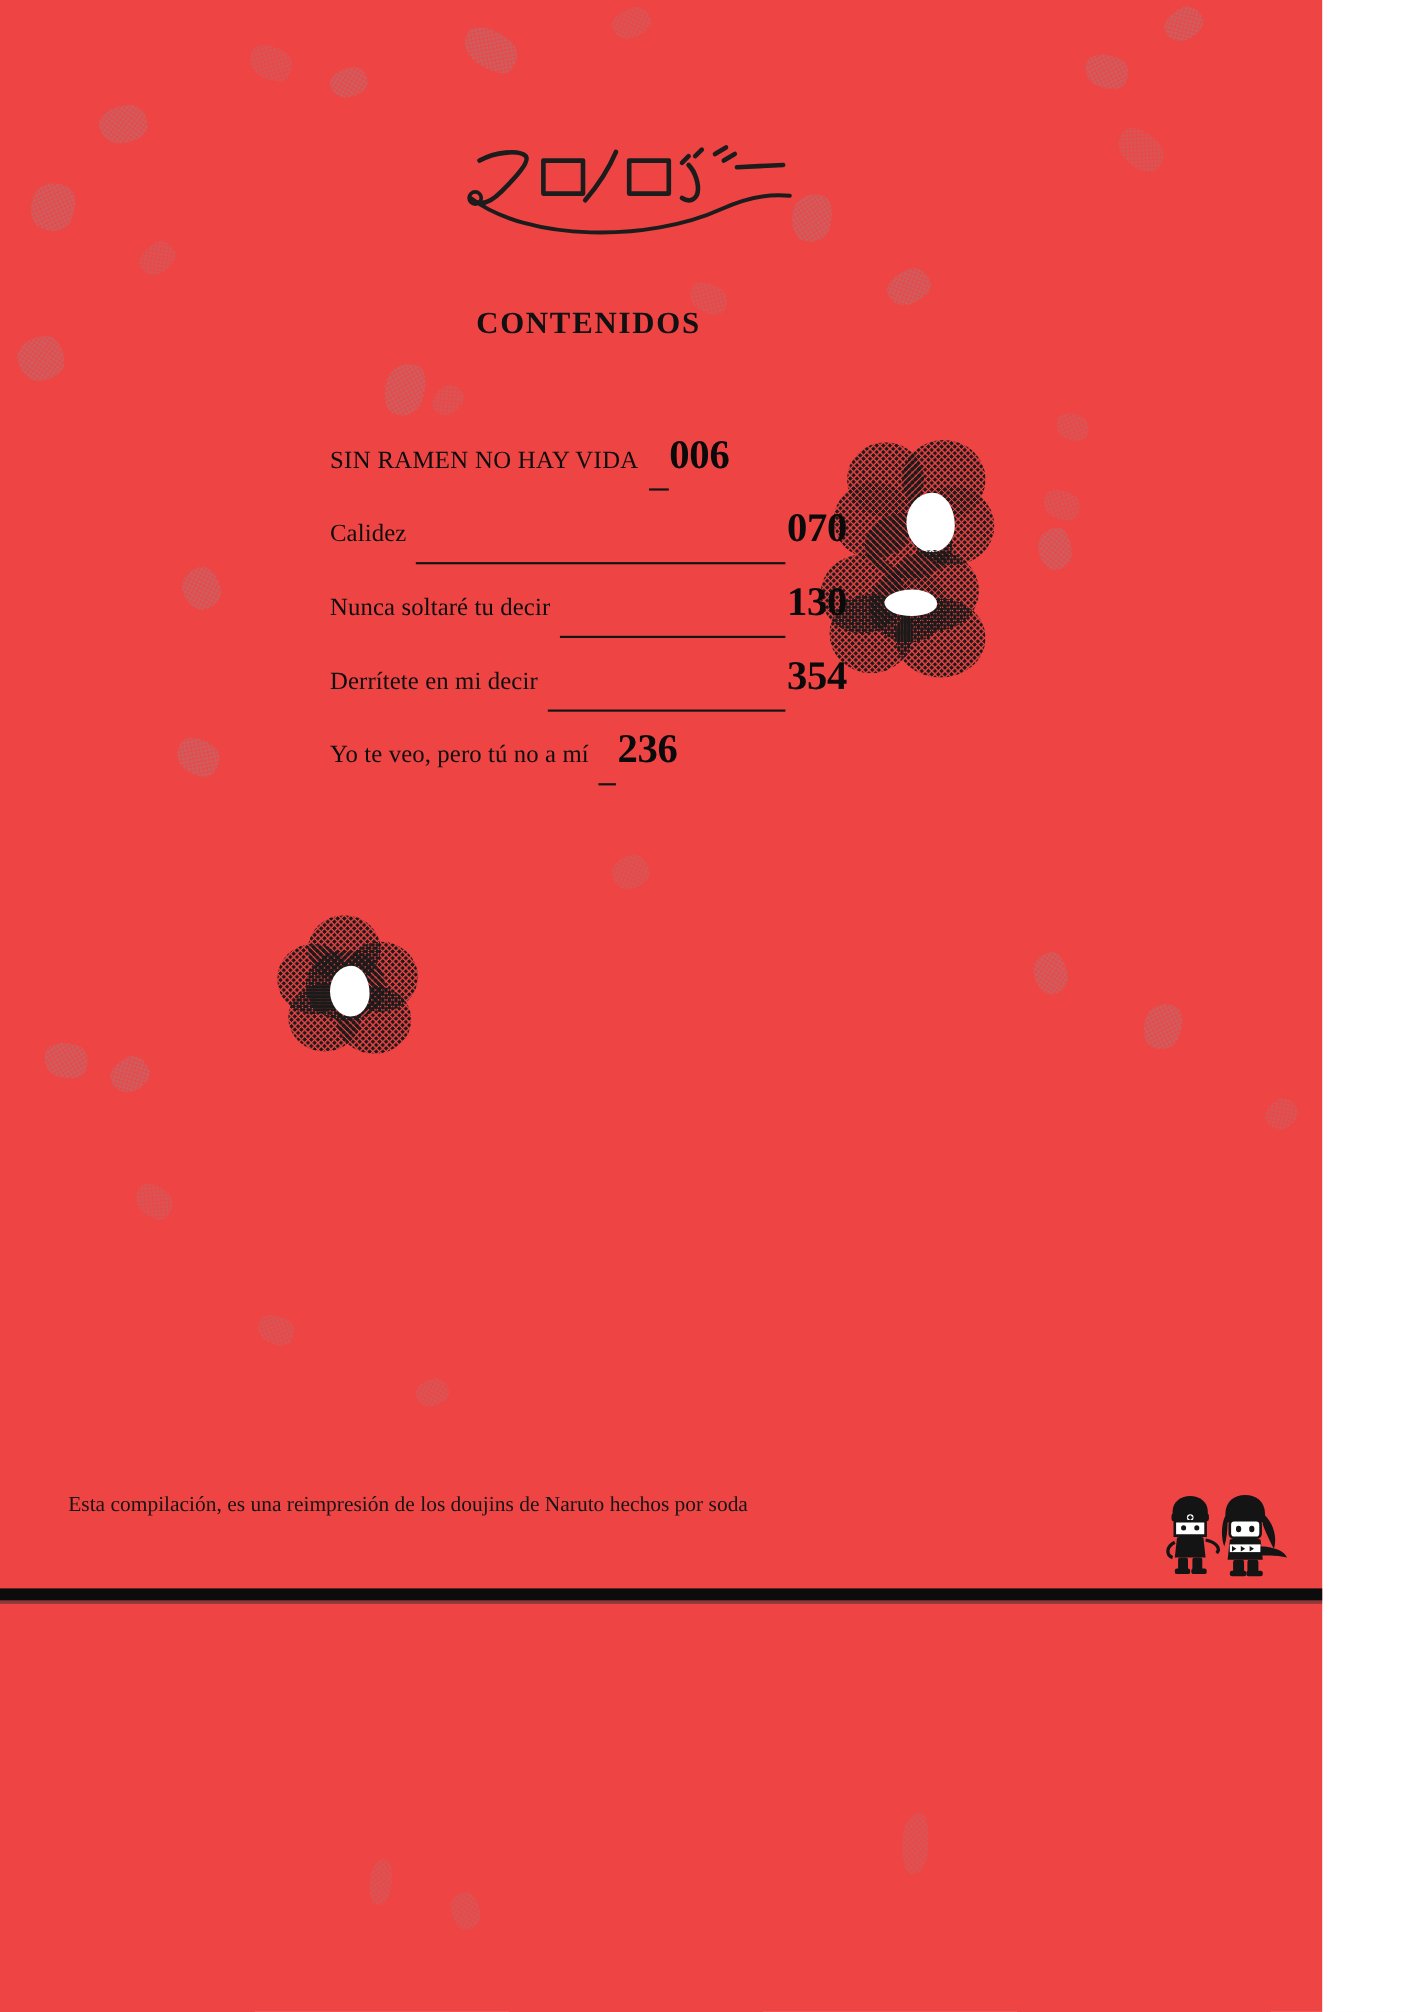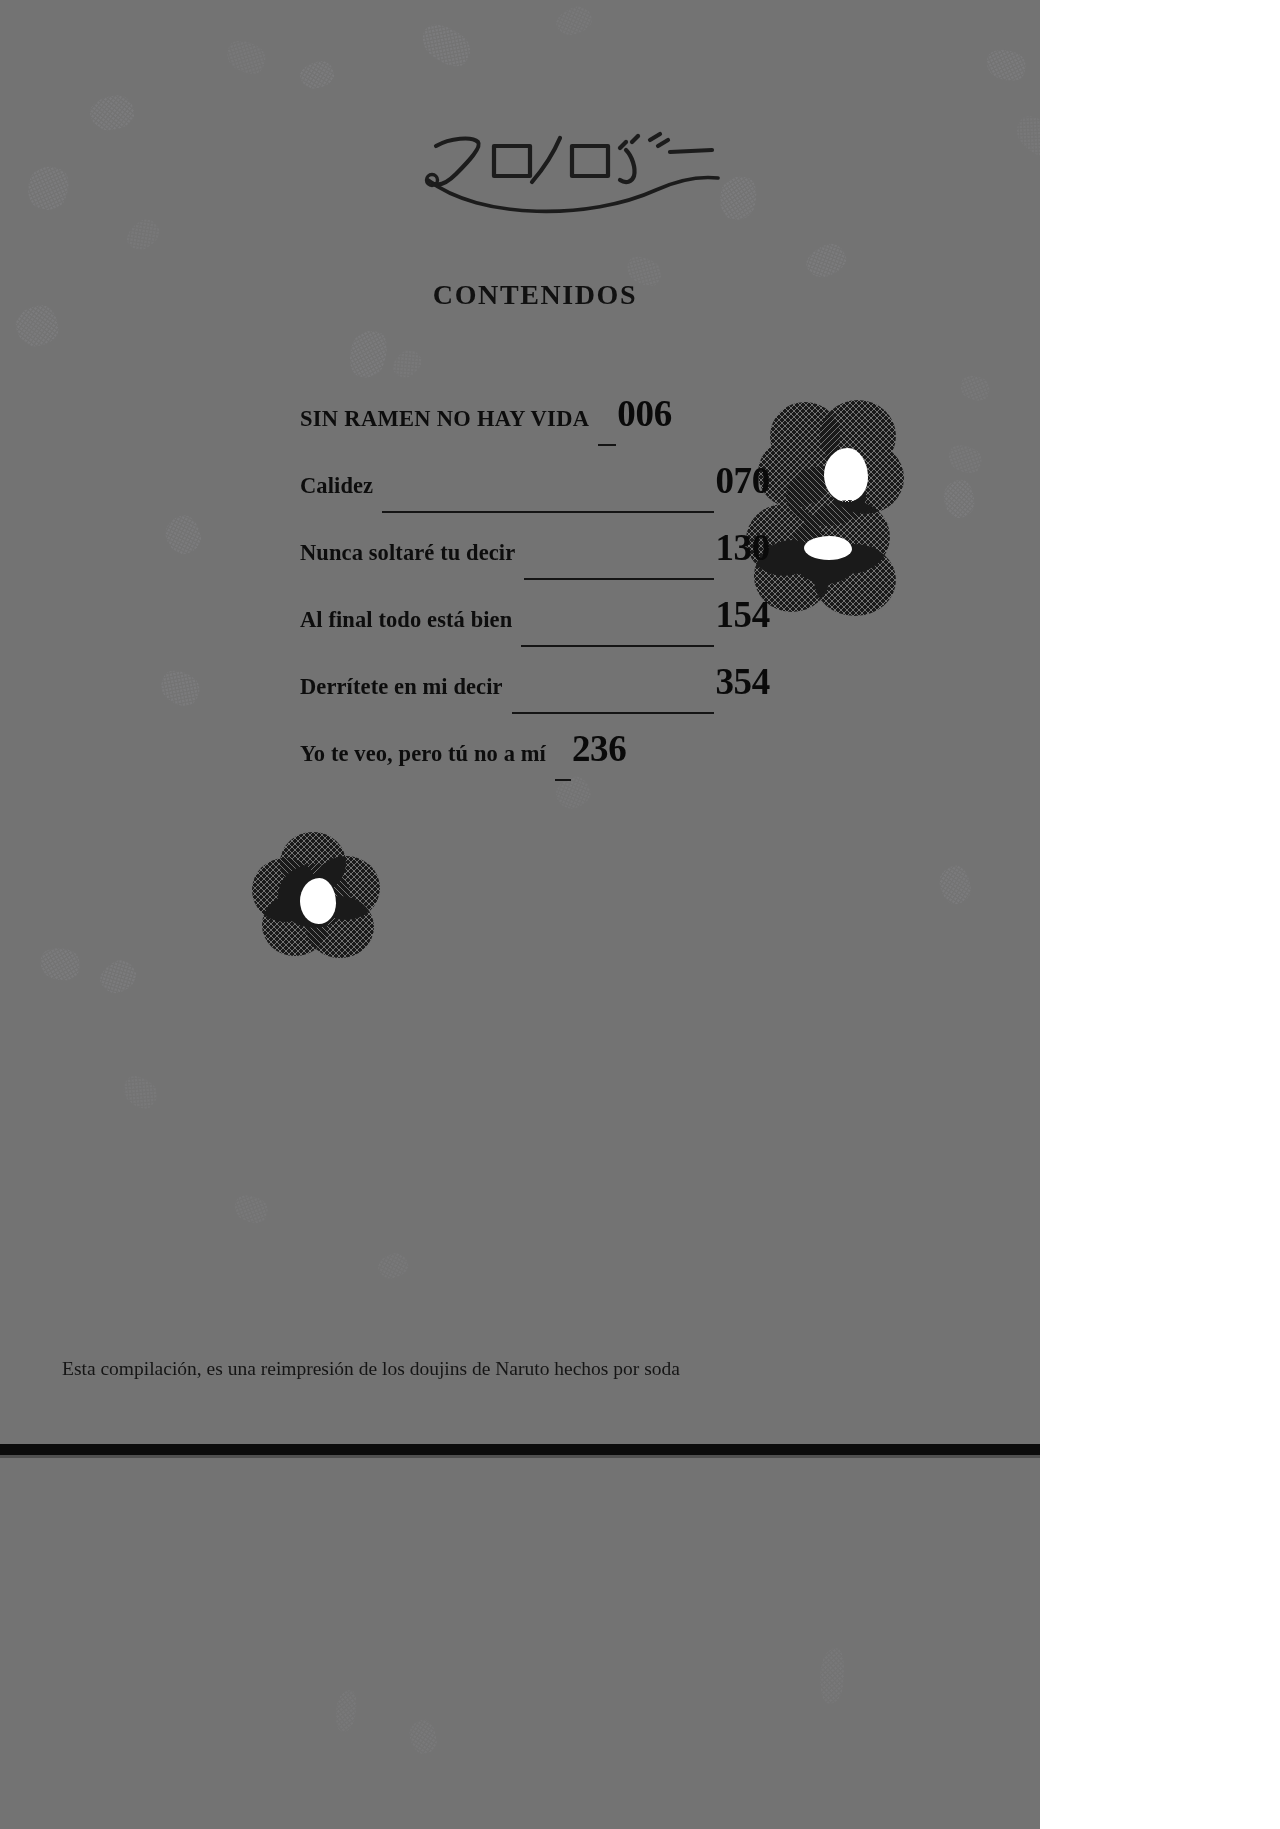--- a/index.html
+++ b/index.html
@@ -5,23 +5,23 @@
   html, body {
     margin: 0;
     padding: 0;
     background: #ffffff;
   }
   body {
     font-family: "Liberation Serif", serif;
   }
   .page {
     position: relative;
-    width: 1040px;
+    width: 1202px;
     height: 1829px;
-    background: #737373;
+    background: #ef4444;
     overflow: hidden;
   }
 
   
   .petal {
     position: absolute;
     background-image:
       radial-gradient(currentColor 38%, transparent 40%),
       radial-gradient(currentColor 38%, transparent 40%);
     background-size: 5px 5px;
@@ -85,21 +85,21 @@
     width: 470px;
   }
   .toc-entry {
     display: flex;
     align-items: baseline;
     height: 67px;
     white-space: nowrap;
   }
   .toc-title {
     font-family: "Liberation Serif", serif;
-    font-weight: bold;
+    font-weight: normal;
     font-size: 22.5px;
     color: #0d0d0d;
     letter-spacing: .1px;
   }
   .toc-title.caps {
     letter-spacing: .3px;
   }
   .toc-leader {
     flex: 1 1 auto;
     min-width: 10px;
@@ -260,25 +260,20 @@
       <span class="toc-page">070</span>
     </div>
 
 
     <div class="toc-entry">
       <span class="toc-title">Nunca soltaré tu decir</span>
       <span class="toc-leader"></span>
       <span class="toc-page">130</span>
     </div>
 
-    <div class="toc-entry">
-      <span class="toc-title">Al final todo está bien</span>
-      <span class="toc-leader"></span>
-      <span class="toc-page">154</span>
-    </div>
 
     <div class="toc-entry">
       <span class="toc-title">Derrítete en mi decir</span>
       <span class="toc-leader"></span>
       <span class="toc-page">354</span>
     </div>
 
     <div class="toc-entry">
       <span class="toc-title">Yo te veo, pero tú no a mí</span>
       <span class="toc-leader" style="max-width:16px;"></span>

